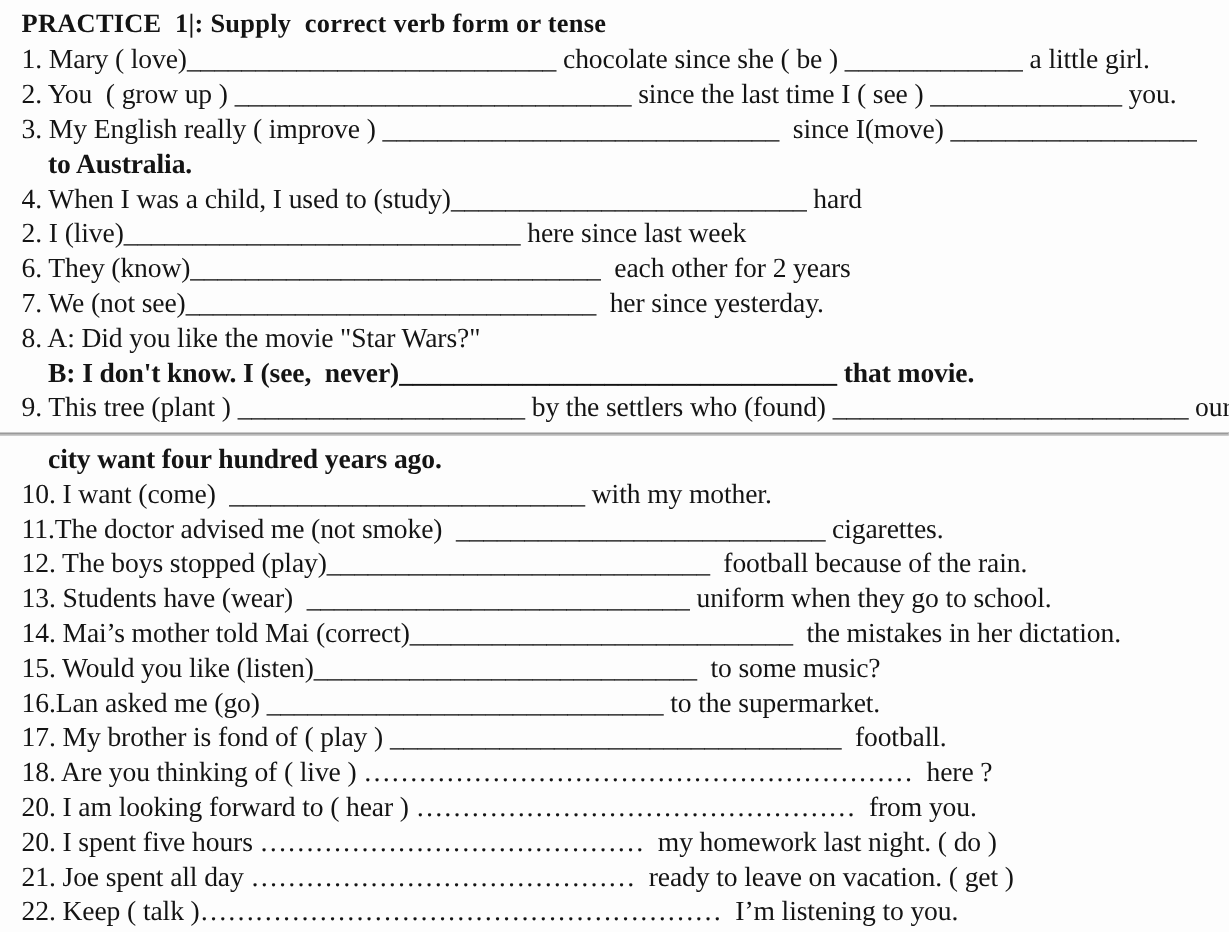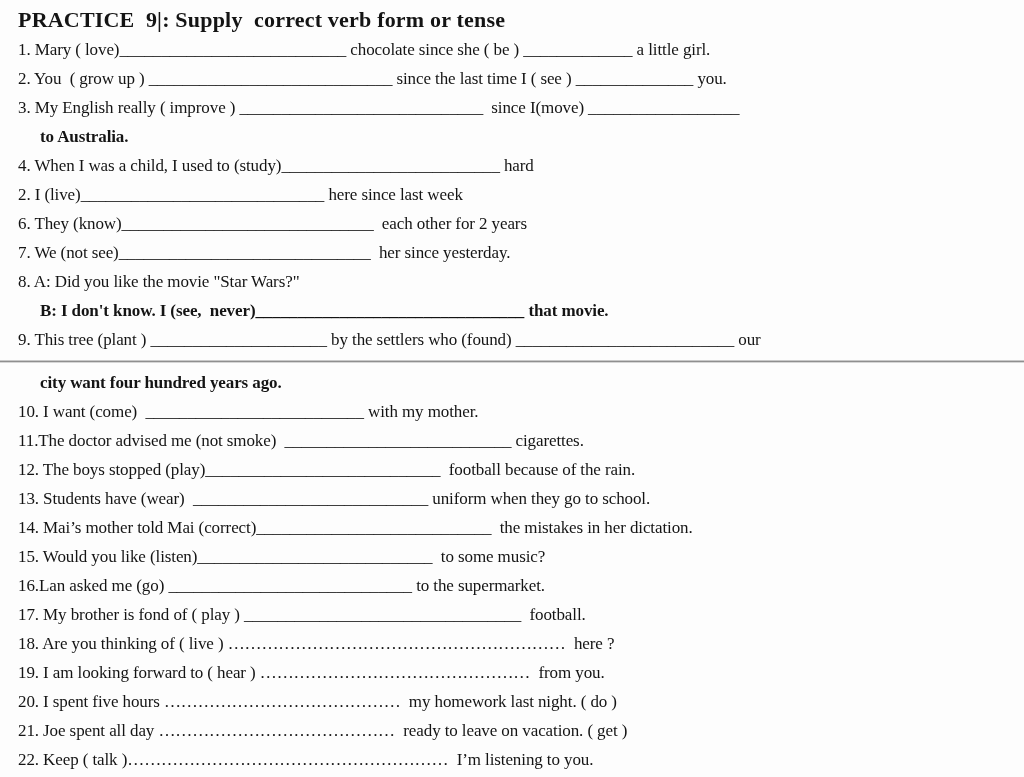--- a/index.html
+++ b/index.html
@@ -27,42 +27,42 @@
     overflow: hidden;
   }
   .title {
     font-weight: 700;
     font-size: 22px;
     line-height: 31px;
     white-space: pre;
     letter-spacing: 0.2px;
   }
   .line {
-    font-size: 17px;
+    font-size: 23px;
     line-height: 29px;
     white-space: pre;
     letter-spacing: -0.1px;
   }
   .line.indent {
     padding-left: 22px;
     font-weight: bold;
   }
   .divider {
     height: 3px;
     background: var(--divider);
     border-top: 1px solid #c9c9c9;
     border-bottom: 1px solid #d6d6d6;
     margin: 6px -14px 5px -18px;
   }
 </style>
 </head>
 <body>
 
 <div class="page">
-  <div class="title">PRACTICE  9|: Supply  correct verb form or tense</div>
+  <div class="title">PRACTICE  1|: Supply  correct verb form or tense</div>
 
   <div class="line">1. Mary ( love)___________________________ chocolate since she ( be ) _____________ a little girl.</div>
   <div class="line">2. You  ( grow up ) _____________________________ since the last time I ( see ) ______________ you.</div>
   <div class="line">3. My English really ( improve ) _____________________________  since I(move) __________________</div>
   <div class="line indent">to Australia.</div>
   <div class="line">4. When I was a child, I used to (study)__________________________ hard</div>
   <div class="line">2. I (live)_____________________________ here since last week</div>
   <div class="line">6. They (know)______________________________  each other for 2 years</div>
   <div class="line">7. We (not see)______________________________  her since yesterday.</div>
   <div class="line">8. A: Did you like the movie "Star Wars?"</div>
@@ -74,17 +74,17 @@
   <div class="line indent">city want four hundred years ago.</div>
   <div class="line">10. I want (come)  __________________________ with my mother.</div>
   <div class="line">11.The doctor advised me (not smoke)  ___________________________ cigarettes.</div>
   <div class="line">12. The boys stopped (play)____________________________  football because of the rain.</div>
   <div class="line">13. Students have (wear)  ____________________________ uniform when they go to school.</div>
   <div class="line">14. Mai’s mother told Mai (correct)____________________________  the mistakes in her dictation.</div>
   <div class="line">15. Would you like (listen)____________________________  to some music?</div>
   <div class="line">16.Lan asked me (go) _____________________________ to the supermarket.</div>
   <div class="line">17. My brother is fond of ( play ) _________________________________  football.</div>
   <div class="line">18. Are you thinking of ( live ) ……………………………………………………  here ?</div>
-  <div class="line">19. I am looking forward to ( hear ) …………………………………………  from you.</div>
+  <div class="line">20. I am looking forward to ( hear ) …………………………………………  from you.</div>
   <div class="line">20. I spent five hours ……………………………………  my homework last night. ( do )</div>
   <div class="line">21. Joe spent all day ……………………………………  ready to leave on vacation. ( get )</div>
   <div class="line">22. Keep ( talk )…………………………………………………  I’m listening to you.</div>
 </div>
 
 </body></html>

